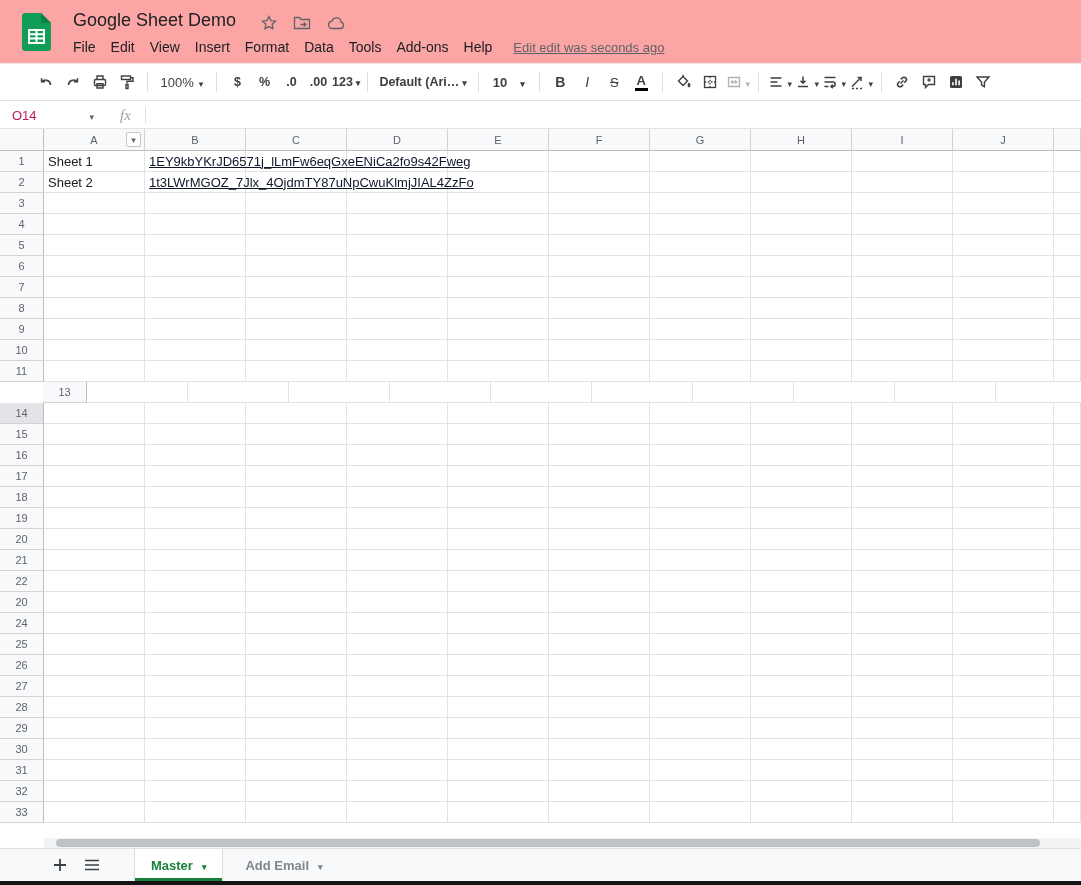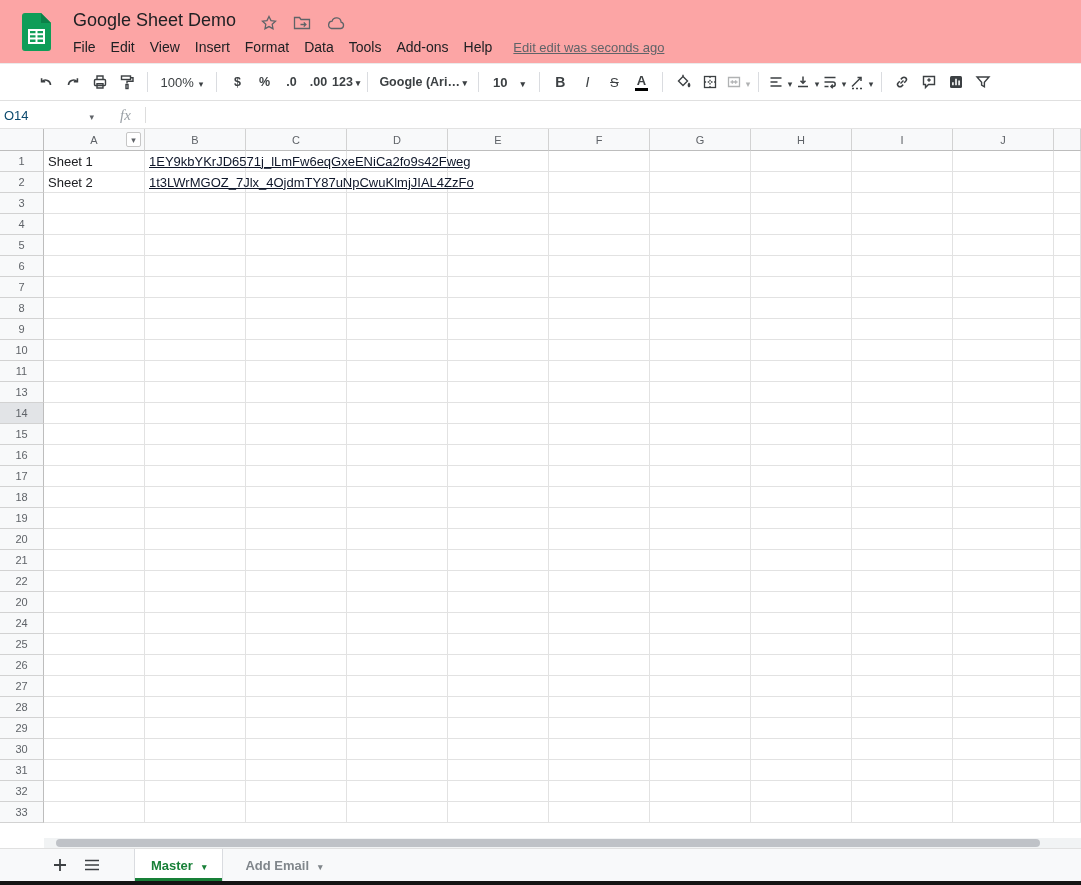--- a/index.html
+++ b/index.html
@@ -30,21 +30,21 @@
   .italic-lbl{font-style:italic;font-size:14px}
   .strike-lbl{text-decoration:line-through;font-size:13px}
   .numfmt{font-size:12.5px;font-weight:bold}
   .acol{display:flex;flex-direction:column;align-items:center;line-height:1}
   .acol .aletter{font-size:13px;font-weight:bold}
   .acol .colorbar{width:13px;height:3px;background:#000;margin-top:1px}
   .disabled{opacity:.4}
 
   
   .formula-bar{position:absolute;top:102px;left:0;width:100%;height:27px;display:flex;align-items:center;border-bottom:1px solid #e2e2e2;background:#fff}
-  .name-box{width:102px;height:100%;display:flex;align-items:center;padding-left:4px;font-size:13px;color:#0c4a6e}
+  .name-box{width:102px;height:100%;display:flex;align-items:center;padding-left:12px;font-size:13px;color:#be185d}
   .name-box .caret{margin-left:auto;margin-right:8px;color:#5f6368}
   .fx{font-style:italic;font-family:"Liberation Serif",serif;color:#9aa0a6;font-size:15px;margin-left:18px}
   .fx-sep{width:1px;height:16px;background:#ddd;margin-left:14px}
   .formula-input{flex:1;height:100%;font-size:13px;display:flex;align-items:center;padding-left:8px}
 
   
   .grid{position:absolute;top:129px;left:0;width:1081px;height:709px;overflow:hidden;background:#fff}
   .col-headers{display:flex;height:22px}
   .corner{width:44px;flex:0 0 auto;background:#f8f9fa;border-right:1px solid #bdbdbd;border-bottom:1px solid #bdbdbd}
   .colh{position:relative;flex:0 0 auto;background:#f8f9fa;border-right:1px solid #d2d2d2;border-bottom:1px solid #bdbdbd;color:#5f6368;font-size:11px;display:flex;align-items:center;justify-content:center}
@@ -160,21 +160,21 @@
     </button>
   <button class="tbtn numfmt">
       <span>.00</span>
     </button>
   <button class="tbtn numfmt">
       <span>123</span>
       <span class="caret"></span>
     </button>
   <div class="sep"></div>
   <button class="tbtn fontsel">
-      <span class="fname">Google (Ari…</span>
+      <span class="fname">Default (Ari…</span>
       <span class="caret"></span>
     </button>
   <div class="sep"></div>
   <button class="tbtn sizesel">
       <span>10</span>
       <span class="caret"></span>
     </button>
   <div class="sep"></div>
   <button class="tbtn">
       <span class="bold-lbl">B</span>
@@ -475,21 +475,21 @@
         <div class="cell" style="width: 101px;"></div>
         <div class="cell" style="width: 101px;"></div>
         <div class="cell" style="width: 101px;"></div>
         <div class="cell" style="width: 101px;"></div>
         <div class="cell" style="width: 101px;"></div>
         <div class="cell" style="width: 101px;"></div>
         <div class="cell" style="width: 101px;"></div>
         <div class="cell" style="width: 101px;"></div>
         <div class="cell" style="width: 27px;"></div>
       </div>
-      <div class="grow" style="height: 21px;">
+      <div class="grow" style="height: 21px; margin-left: 43px;">
         <div class="rowh">13</div>
         <div class="cell" style="width: 101px;"></div>
         <div class="cell" style="width: 101px;"></div>
         <div class="cell" style="width: 101px;"></div>
         <div class="cell" style="width: 101px;"></div>
         <div class="cell" style="width: 101px;"></div>
         <div class="cell" style="width: 101px;"></div>
         <div class="cell" style="width: 101px;"></div>
         <div class="cell" style="width: 101px;"></div>
         <div class="cell" style="width: 101px;"></div>

